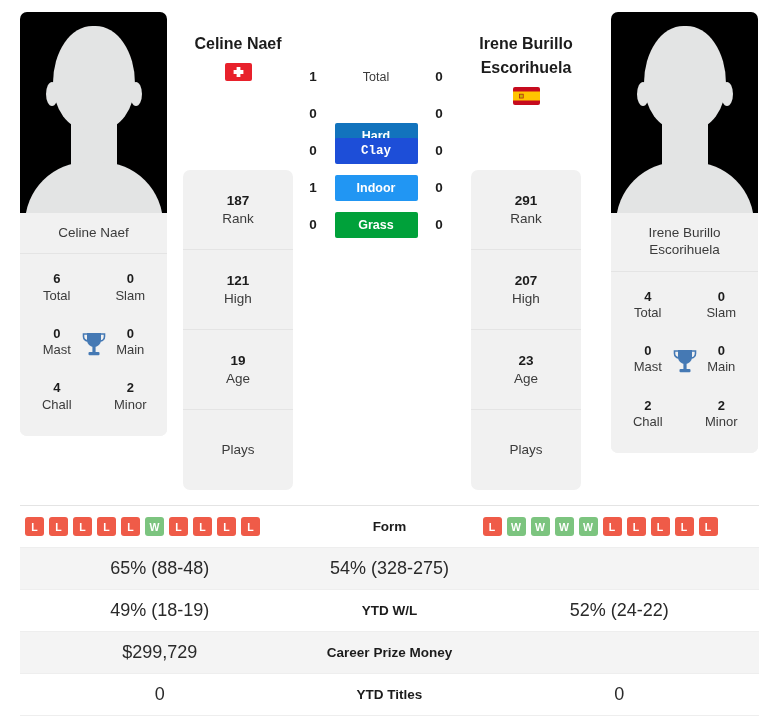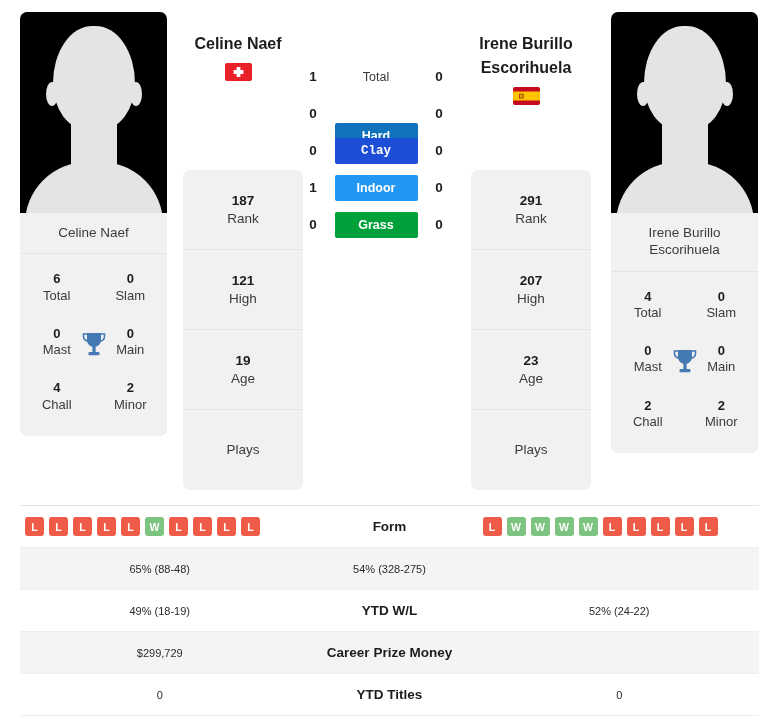--- a/index.html
+++ b/index.html
@@ -123,21 +123,21 @@
     top: 50%;
     transform: translate(-50%, -50%);
     width: 24px;
     height: 28px;
   }
 
   
   .stat-card {
     position: absolute;
     top: 170px;
-    width: 120px;
+    width: 110px;
     background: #f1f1f1;
     border-radius: 7px;
     overflow: hidden;
   }
   .stat-card.left  { left: 183px; }
   .stat-card.right { left: 471px; }
   .stat-row {
     height: 80px;
     box-sizing: border-box;
     display: flex;
@@ -235,21 +235,21 @@
   .cmp-row {
     display: grid;
     grid-template-columns: 1fr 180px 1fr;
     align-items: center;
     height: 41px;
     border-bottom: 1px solid #eeeeee;
   }
   .cmp-row.alt { background: #f4f4f4; }
   .cmp-val {
     text-align: center;
-    font-size: 11px;
+    font-size: 18px;
     color: #2a2a2a;
   }
   .cmp-lbl {
     text-align: center;
     font-size: 13.5px;
     font-weight: bold;
     color: #1c1c1c;
   }
   .form-strip {
     display: flex;

